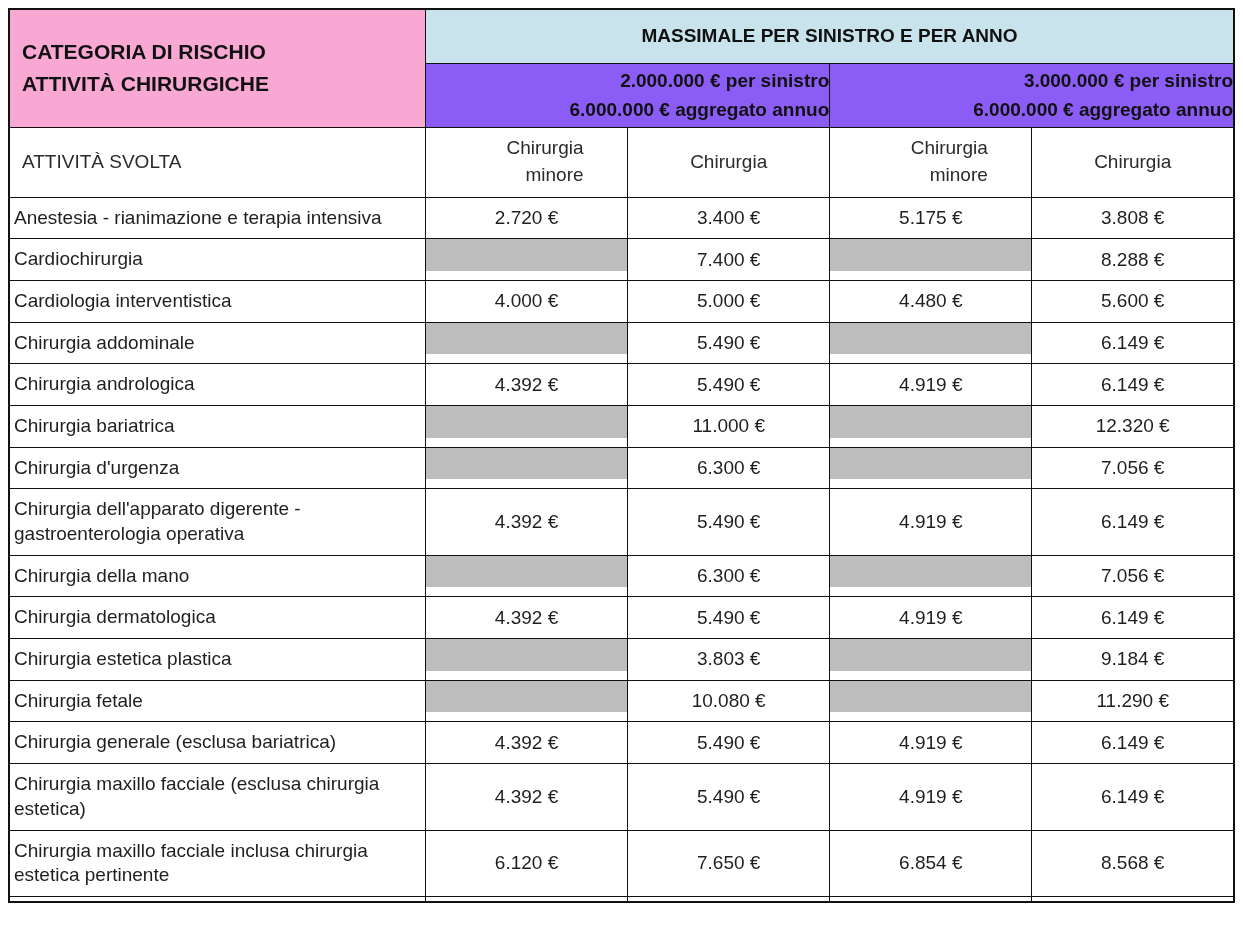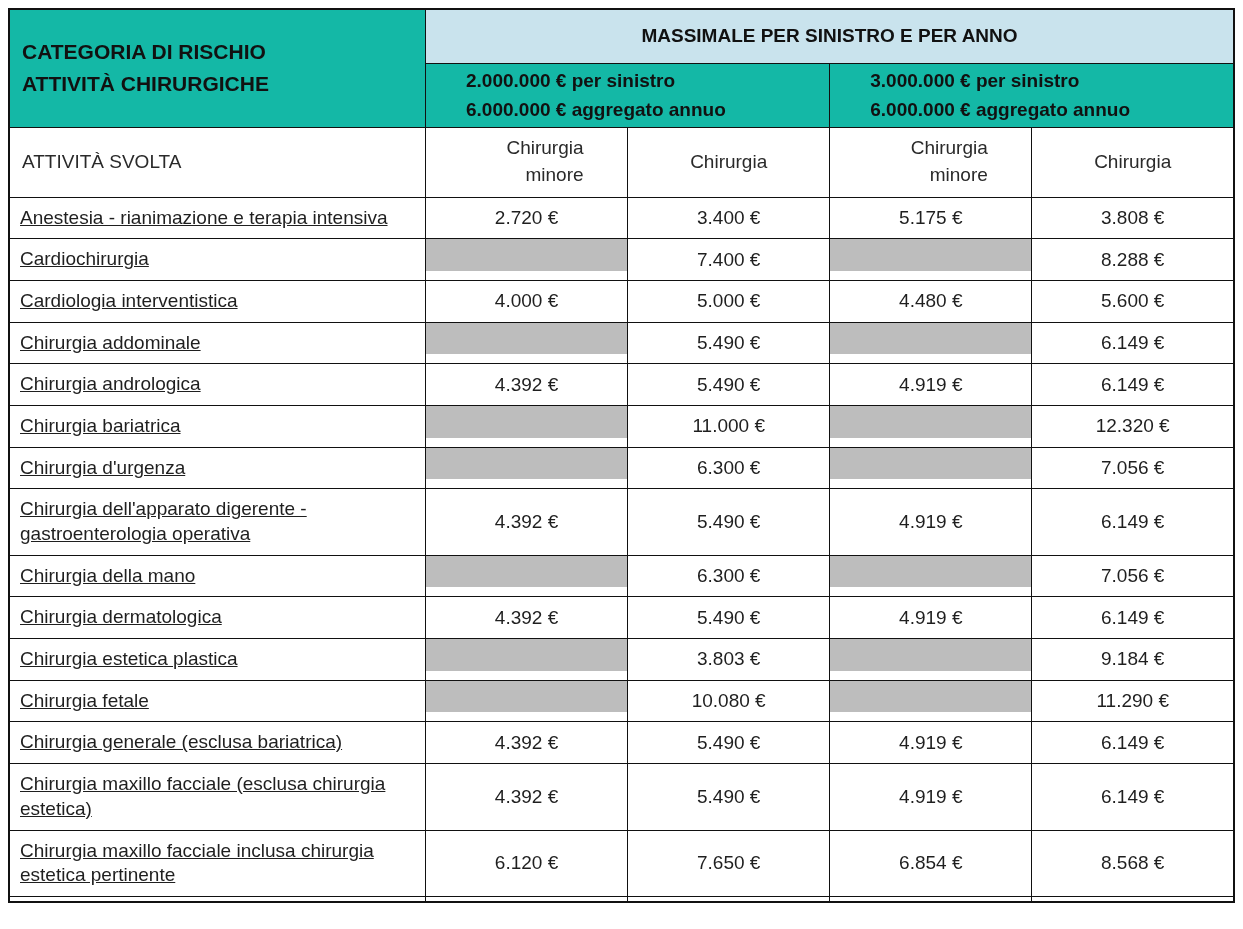--- a/index.html
+++ b/index.html
@@ -22,42 +22,42 @@
   col.c-activity { width: 34%; }
   col.c-val { width: 16.5%; }
 
   th, td {
     border: 1px solid #111111;
     vertical-align: middle;
   }
 
   
   th.cat-cell {
-    background: #14b8a6;
+    background: #f9a8d4;
     text-align: left;
     padding: 10px 12px;
     font-size: 21px;
     font-weight: bold;
     line-height: 1.55;
     color: #111111;
   }
   th.massimale-cell {
     background: #c9e3ed;
     height: 54px;
     font-size: 19px;
     font-weight: bold;
     text-align: center;
     color: #111111;
   }
   th.option-cell {
-    background: #14b8a6;
+    background: #8b5cf6;
     height: 64px;
     font-size: 19px;
     font-weight: bold;
-    text-align: left;
+    text-align: right;
     line-height: 1.55;
     color: #111111;
     padding-left: 40px;
   }
 
   
   tr.subheader th {
     background: #ffffff;
     font-weight: normal;
     font-size: 19px;
@@ -73,24 +73,23 @@
   .narrow {
     display: inline-block;
     width: 6em;
     text-align: right;
     line-height: 1.4;
   }
 
   
   td.activity {
     text-align: left;
-    padding: 8px 10px;
+    padding: 8px 4px;
     font-size: 19px;
     line-height: 1.3;
-    text-decoration: underline;
   }
   td.val {
     text-align: center;
     font-size: 19px;
     height: 41px;
     padding: 8px 6px;
   }
   td.val.na {
     background-image: linear-gradient(#bdbdbd, #bdbdbd);
     background-repeat: no-repeat;

